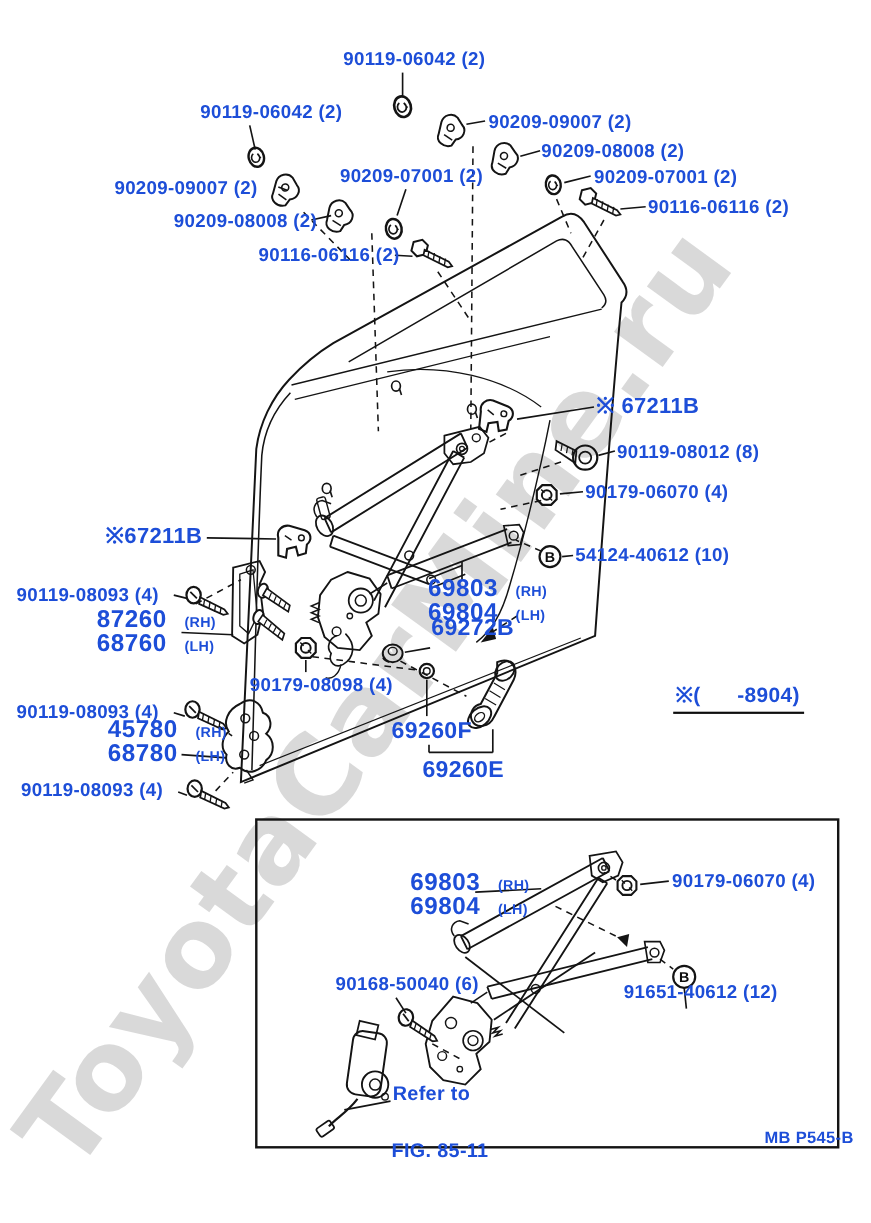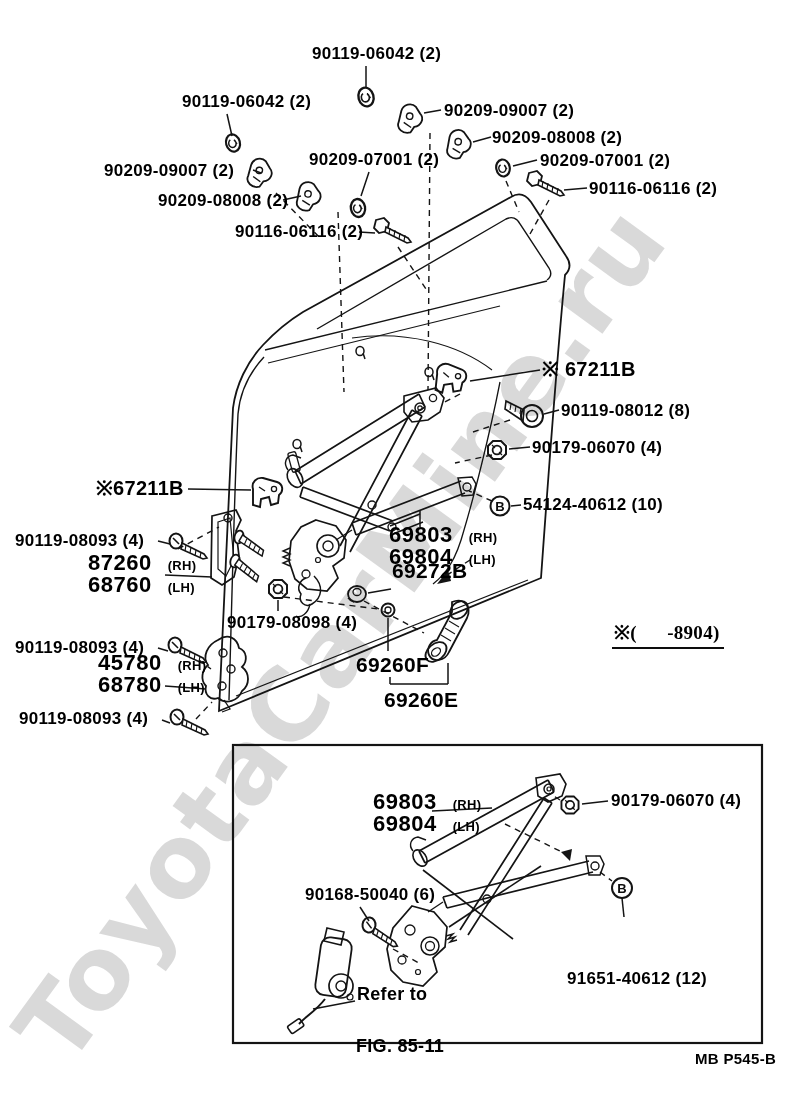--- a/index.html
+++ b/index.html
@@ -2,27 +2,27 @@
 <html><head>
 <meta charset="utf-8">
 <style>
   html,body{margin:0;padding:0;background:#ffffff;}
   #stage{position:relative;width:792px;height:1112px;background:#fff;overflow:hidden;
          font-family:"Liberation Sans",sans-serif;}
   #wm{position:absolute;left:40px;top:1000px;transform-origin:0 50%;
       transform:rotate(-54deg);font:700 100px/1 "DejaVu Sans",sans-serif;
       color:rgba(80,80,80,0.22);letter-spacing:2px;white-space:nowrap;pointer-events:none;}
   svg{position:absolute;left:0;top:0;}
-  .lab{position:absolute;font:700 17px/1.15 "Liberation Sans",sans-serif;color:#000000;
+  .lab{position:absolute;font:700 17px/1.15 "Liberation Sans",sans-serif;color:#1d4ed8;
        letter-spacing:.3px;white-space:nowrap;}
   .big{font-size:20px;}
   .pairrow{display:flex;align-items:baseline;line-height:1.0;}
   .code{font-size:22px;letter-spacing:.5px;}
   .side{font-size:13px;margin-left:16px;}
-  .note{font-size:19px;border-bottom:2px solid #0d0d0d;padding:0 4px 3px 2px;white-space:pre;font-family:Liberation Serif, serif;}
+  .note{font-size:19px;border-bottom:2px solid #0d0d0d;padding:0 4px 3px 2px;white-space:pre;}
   .title{font-size:19px;letter-spacing:.4px;}
   .small{font-size:15px;}
   .ln{stroke:#141414;fill:none;}
 </style>
 </head>
 <body>
 <div id="stage">
 
 <div id="wm">ToyotaCarMine.ru</div>
 
@@ -368,20 +368,20 @@
         <span class="code">69803</span>
         <span class="side">(RH)</span>
       </div>
   <div class="pairrow">
         <span class="code">69804</span>
         <span class="side">(LH)</span>
       </div>
 </div>
 
 <div class="lab" style="left:611px;top:791px">90179-06070 (4)</div>
-<div class="lab" style="left:567px;top:969px">91651-40612 (12)</div>
+<div class="lab" style="left:567px;top:892px">91651-40612 (12)</div>
 <div class="lab" style="left:305px;top:885px">90168-50040 (6)</div>
 <div class="lab" style="left:357px;top:984px;font-size:18px">Refer to</div>
 <div class="lab" style="left:356px;top:1036px;font-size:18px">FIG. 85-11</div>
 
-<div class="lab small" style="left:695px;top:1050px">MB P545-B</div>
+<div class="lab small" style="left:695px;top:1026px">MB P545-B</div>
 
 </div>
 
 </body></html>

